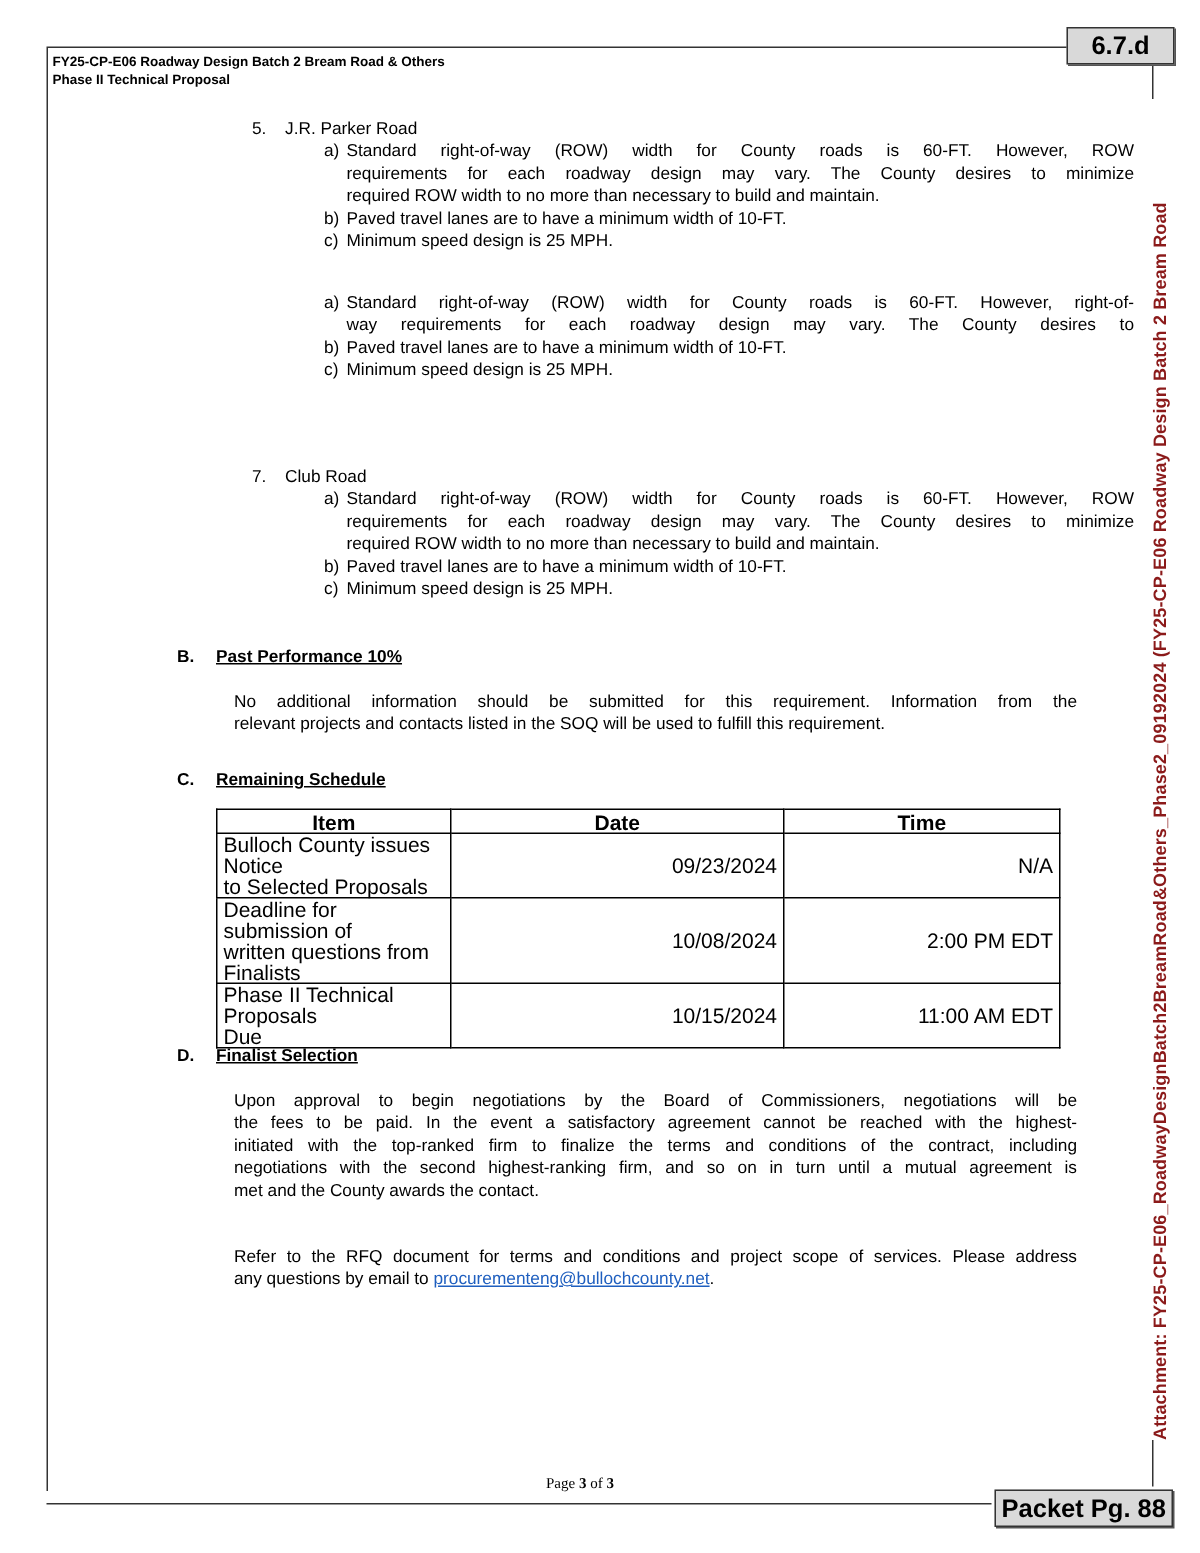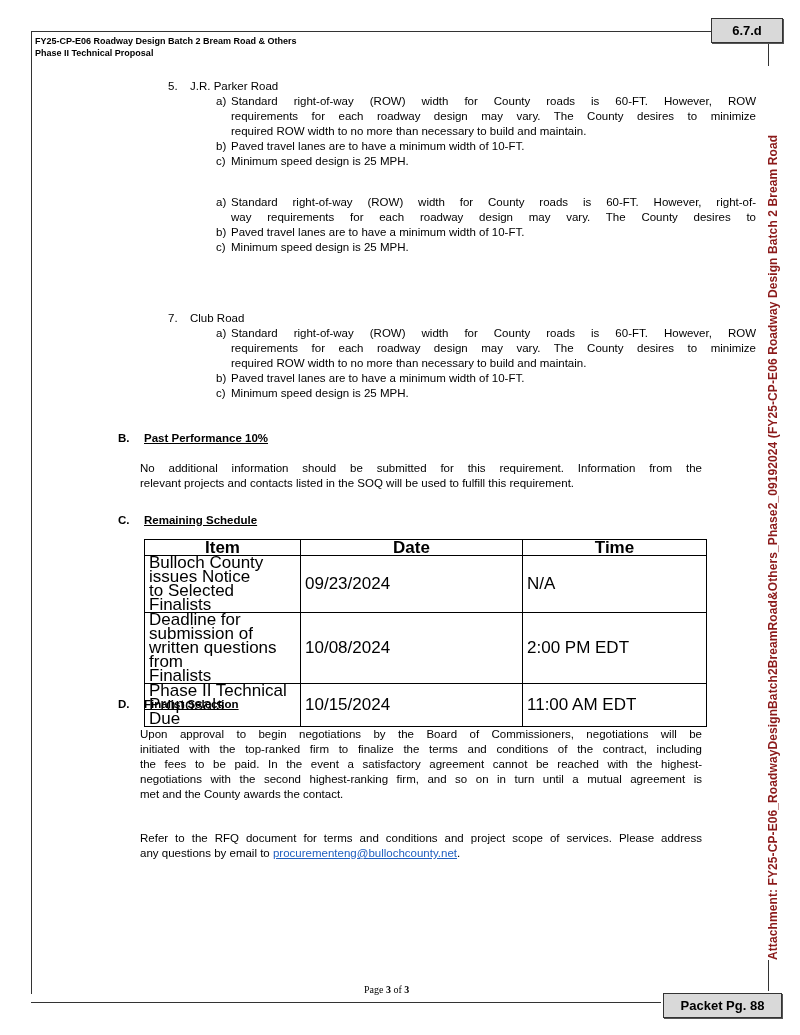--- a/index.html
+++ b/index.html
@@ -7,21 +7,21 @@
          font-family: "Liberation Sans", sans-serif; color: #000; }
 
   
   .frame-top { position: absolute; left: 32px; top: 31px; width: 680px; height: 1px; background: #333; }
   .frame-left { position: absolute; left: 31px; top: 31px; width: 1px; height: 963px; background: #333; }
   .frame-bottom { position: absolute; left: 31px; top: 1002px; width: 630px; height: 1px; background: #333; }
   .frame-right-top { position: absolute; left: 768px; top: 42px; width: 1px; height: 24px; background: #333; }
   .frame-right-bot { position: absolute; left: 768px; top: 960px; width: 1px; height: 31px; background: #333; }
 
   .stamp { position: absolute; background: #d9d9d9; border: 1px solid #333;
-           font-family: "Liberation Sans", sans-serif; font-weight: bold; font-size: 13px;
+           font-family: "Liberation Sans", sans-serif; font-weight: bold; font-size: 17px;
            text-align: center; box-shadow: 1px 1px 0 #555; }
   .stamp-top { left: 711px; top: 18px; width: 70px; height: 23px; line-height: 23px; }
   .stamp-bottom { left: 663px; top: 993px; width: 117px; height: 23px; line-height: 23px; }
 
   .side-text { position: absolute; left: 766px; top: 960px; transform-origin: 0 0;
                transform: rotate(-90deg); white-space: nowrap; color: #8b1a1a;
                font-family: "Liberation Sans", sans-serif; font-weight: bold; font-size: 12px;
                letter-spacing: 0.1px; line-height: 14px; width: 895px; }
 
   .header-title { position: absolute; left: 35px; top: 35px; font-family: "Liberation Sans", sans-serif;
@@ -37,30 +37,30 @@
   .sub-row { display: flex; width: 540px; }
   .sub-letter { width: 15px; flex: none; }
   .sub-text { flex: 1; text-align: justify; text-align-last: left; }
   .sub-text.just-all p { margin: 0; text-align: justify; text-align-last: justify; }
   .sub-text p { margin: 0; }
 
   .section-head { position: absolute; left: 118px; font-weight: bold; }
   .section-letter { display: inline-block; width: 26px; }
   .section-title { text-decoration: underline; }
 
-  .para { position: absolute; left: 140px; width: 562px; }
+  .para { position: absolute; left: 156px; width: 562px; }
   .para p { margin: 0; text-align: justify; text-align-last: justify; }
   .para p.last { text-align-last: left; }
 
   table.schedule { position: absolute; left: 144px; top: 539px; width: 563px; border-collapse: collapse;
-                   font-size: 17px; line-height: 14px; }
+                   font-size: 14px; line-height: 14px; }
   table.schedule th, table.schedule td { border: 1px solid #000; padding: 0 4px; }
   table.schedule th { font-weight: bold; text-align: center; height: 15px; }
   table.schedule td.item { text-align: left; width: 147px; }
-  table.schedule td.c { text-align: left; }
+  table.schedule td.c { text-align: right; }
 
   a.email { color: #1f5fbf; text-decoration: underline; }
 
   .page-num { position: absolute; left: 364px; top: 984px; font-family: "Liberation Serif", serif; font-size: 10px; }
   .page-num b { font-weight: bold; }
 </style>
 </head>
 <body>
 
 <div class="frame-top"></div>
@@ -166,21 +166,21 @@
       <tr>
         <th style="width:147px">Item</th>
         <th style="width:213px">Date</th>
         <th>Time</th>
       </tr>
     </thead>
     <tbody>
       <tr>
         <td class="item">
           <div>Bulloch County issues Notice</div>
-          <div>to Selected Finalists</div>
+          <div>to Selected Proposals</div>
         </td>
         <td class="c">09/23/2024</td>
         <td class="c">N/A</td>
       </tr>
       <tr>
         <td class="item">
           <div>Deadline for submission of</div>
           <div>written questions from</div>
           <div>Finalists</div>
         </td>
@@ -196,22 +196,22 @@
         <td class="c">11:00 AM EDT</td>
       </tr>
     </tbody>
   </table>
 
   <div class="section-head" style="top:697px;">
     <span class="section-letter">D.</span><span class="section-title">Finalist Selection</span>
   </div>
   <div class="para" style="top:727px;">
     <p>Upon approval to begin negotiations by the Board of Commissioners, negotiations will be</p>
+    <p>the fees to be paid. In the event a satisfactory agreement cannot be reached with the highest-</p>
     <p>initiated with the top-ranked firm to finalize the terms and conditions of the contract, including</p>
-    <p>the fees to be paid. In the event a satisfactory agreement cannot be reached with the highest-</p>
     <p>negotiations with the second highest-ranking firm, and so on in turn until a mutual agreement is</p>
     <p class="last">met and the County awards the contact.</p>
   </div>
   <div class="para" style="top:831px;">
     <p>Refer to the RFQ document for terms and conditions and project scope of services. Please address</p>
     <p class="last"><span>any questions by email to </span><a class="email" href="#">procurementeng@bullochcounty.net</a><span>.</span></p>
   </div>
 
 </div>
 

